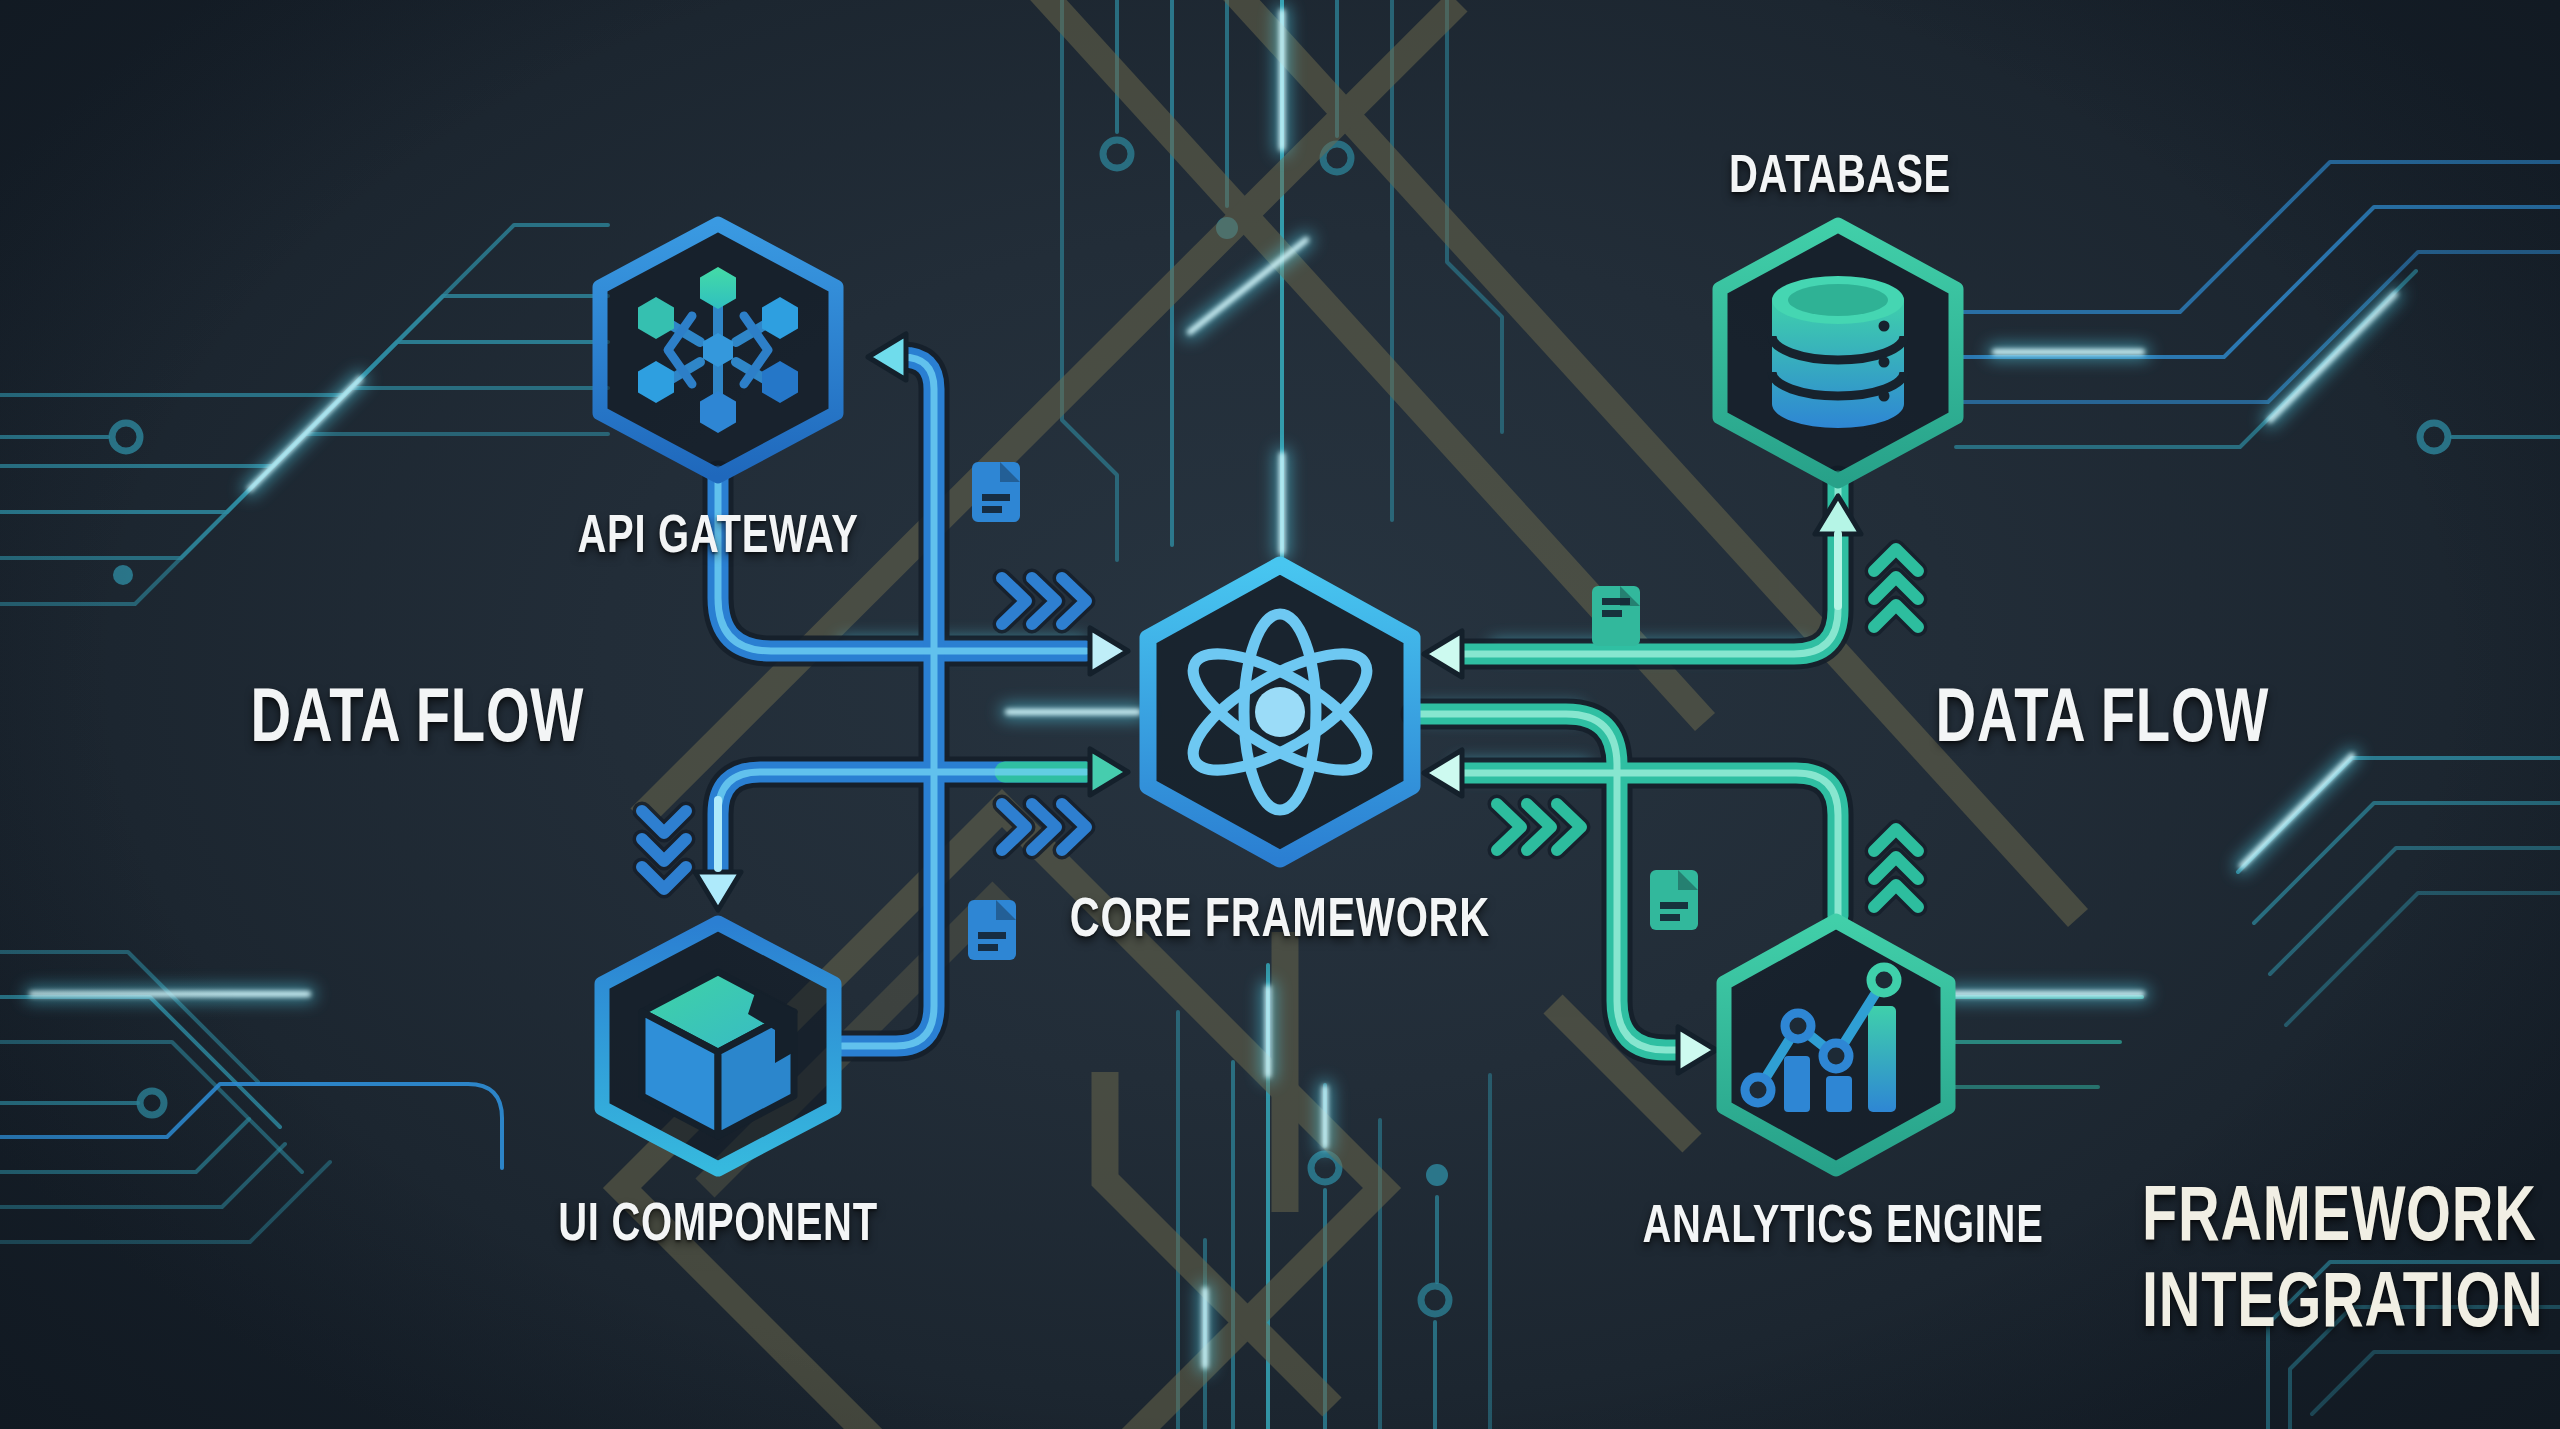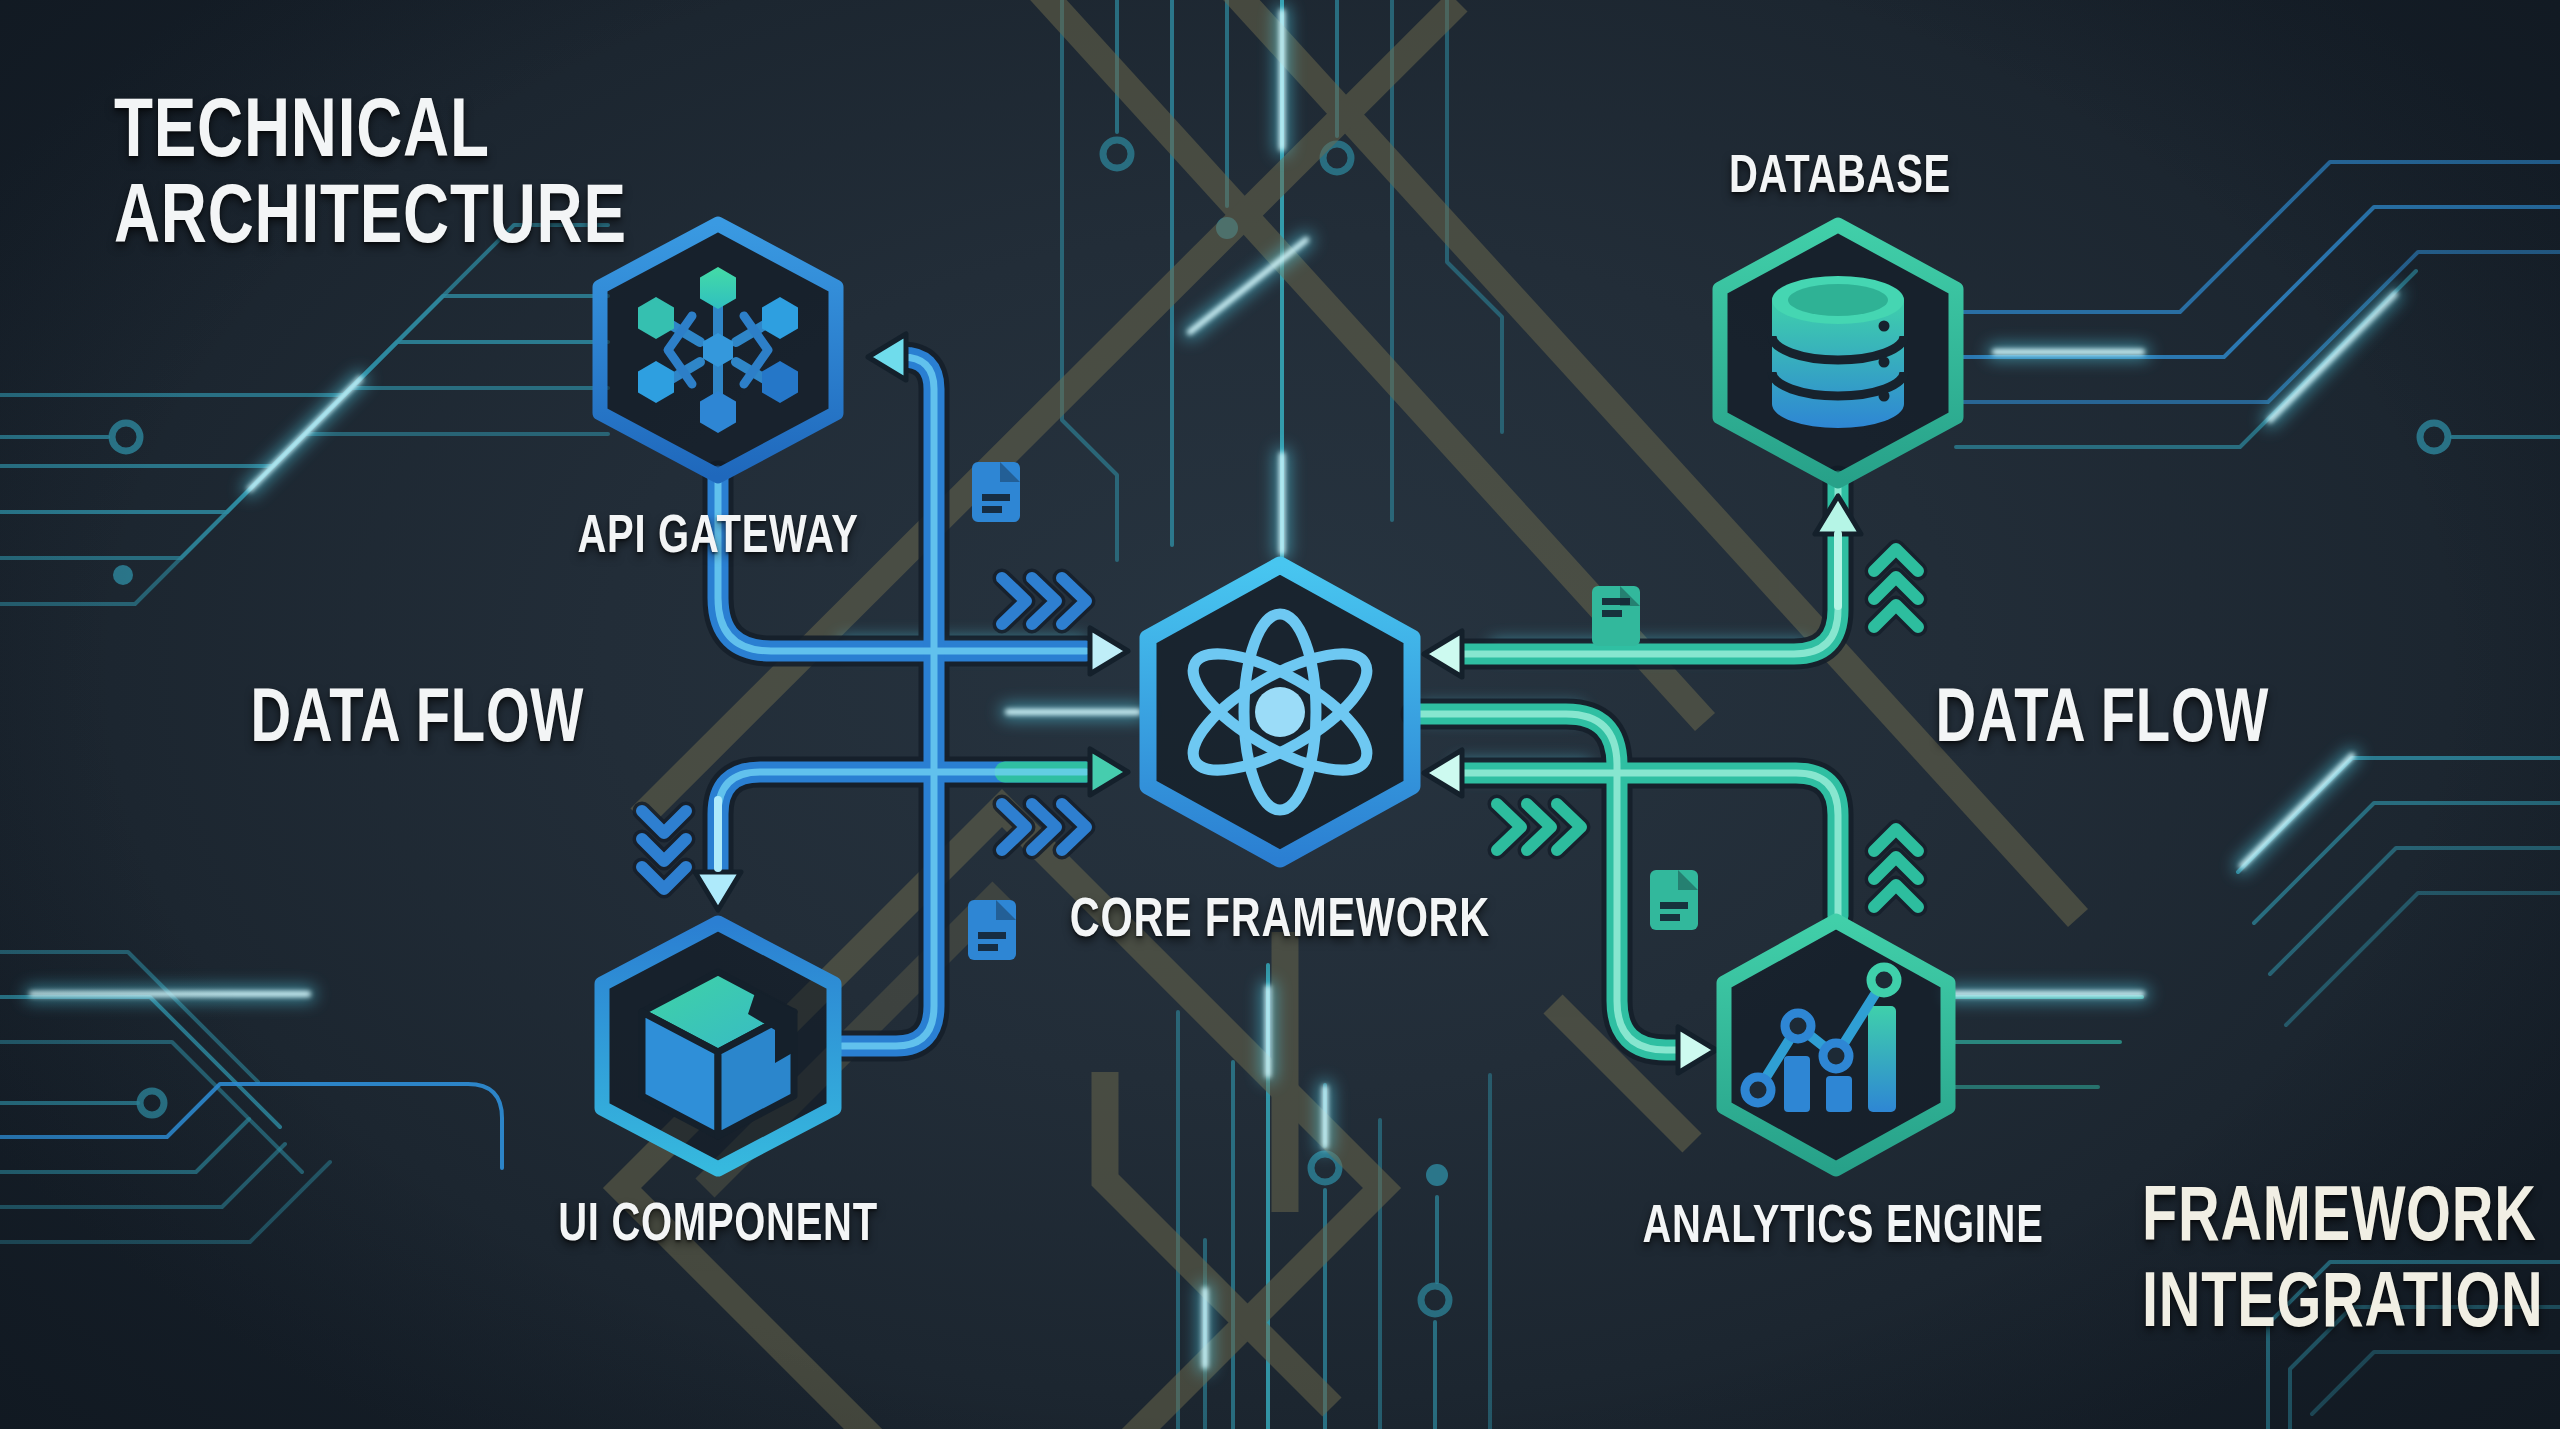--- a/index.html
+++ b/index.html
@@ -352,24 +352,20 @@
       <rect x="1868" y="1006" width="28" height="106" rx="5" fill="url(#gBar)"></rect>
       <path d="M 1758 1090 L 1798 1026 L 1836 1056 L 1884 980" stroke="#2f9fd4" stroke-width="10" fill="none" stroke-linecap="round" stroke-linejoin="round"></path>
       <circle cx="1758" cy="1090" r="13" fill="#1d2a36" stroke="#2e86d4" stroke-width="9"></circle>
       <circle cx="1798" cy="1026" r="13" fill="#1d2a36" stroke="#2e86d4" stroke-width="9"></circle>
       <circle cx="1836" cy="1056" r="13" fill="#1d2a36" stroke="#2e86d4" stroke-width="9"></circle>
       <circle cx="1884" cy="980" r="13" fill="#1d2a36" stroke="#3fd0ab" stroke-width="9"></circle>
     </g>
   </g>
 </svg>
 
-  <div class="txt title">
-    <span class="ln">TECHNICAL</span>
-    <span class="ln">ARCHITECTURE</span>
-  </div>
 
   <div class="clabel" style="left:1840px;top:142px;font-size:54px;">
     <span class="nl">DATABASE</span>
   </div>
 
   <div class="clabel" style="left:718px;top:502px;font-size:54px;">
     <span class="nl">API GATEWAY</span>
   </div>
 
   <div class="clabel" style="left:1280px;top:884px;font-size:56px;">

